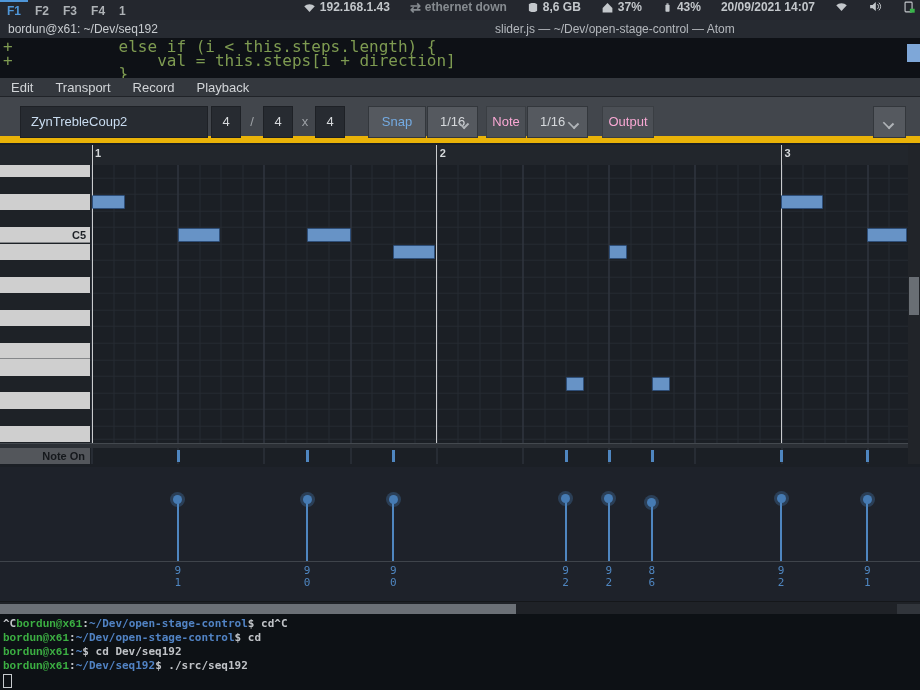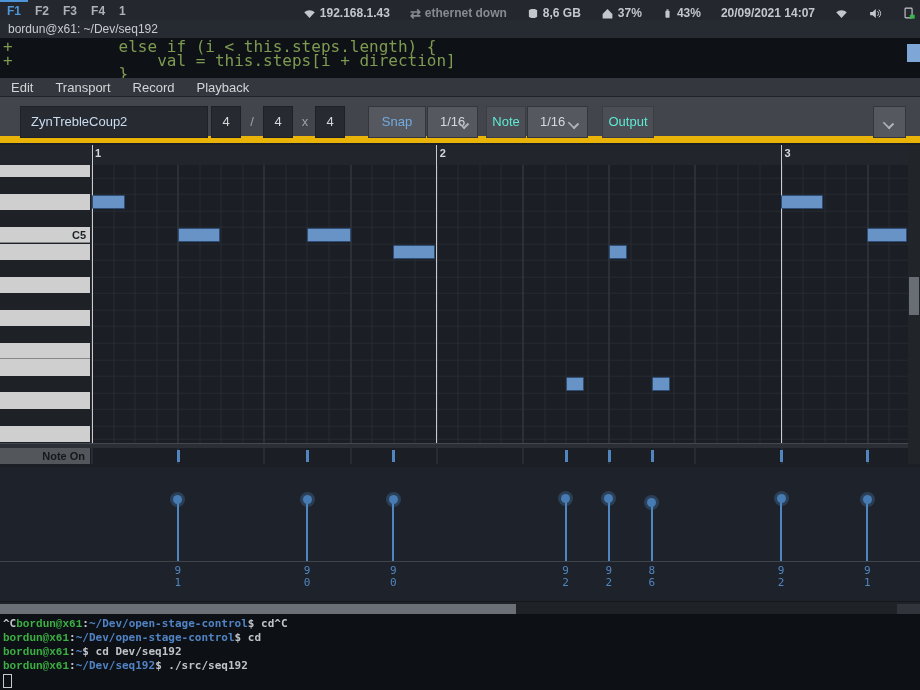--- a/index.html
+++ b/index.html
@@ -6,21 +6,21 @@
     font-family:"Liberation Sans",sans-serif;-webkit-font-smoothing:antialiased;}
   .abs{position:absolute;}
   #screen{position:relative;width:920px;height:690px;background:#1b1f25;}
 
   
   #topbar{top:0;left:0;width:920px;height:20px;background:#24272e;display:flex;align-items:center;
     font-size:12px;font-weight:bold;color:#aeb2b6;}
   #tabs{display:flex;height:20px;align-items:center;}
   .tab{padding:2px 7px 0 7px;border-top:2px solid transparent;height:16px;cursor:default;}
   .tab.active{color:#4f96d8;border-top-color:#4f96d8;}
-  #status{position:absolute;right:4px;top:0;height:20px;display:flex;align-items:flex-end;gap:20px;color:#c3c7cb;}
+  #status{position:absolute;right:4px;top:0;height:20px;display:flex;align-items:flex-start;gap:20px;color:#c3c7cb;}
   .st-item{display:flex;align-items:center;gap:4px;}
   .st-item.dim{color:#868b90;}
   .st-item svg{display:block;}
   .swap-glyph{font-size:13px;line-height:13px;}
 
   
   #titlebar{top:20px;left:0;width:920px;height:18px;background:#262a31;font-size:12px;color:#c8ccd0;}
   #titlebar .left{position:absolute;left:8px;top:2px;}
   #titlebar .center{position:absolute;left:495px;top:2px;color:#b4b8bd;}
 
@@ -36,21 +36,21 @@
   .menu-item{padding:0 11px;height:19px;line-height:19px;cursor:default;}
 
   
   #toolbar{top:97px;left:0;width:920px;height:46px;background:#42464c;border-bottom:7px solid #eab308;box-sizing:border-box;}
   .tb{position:absolute;top:9px;height:32px;box-sizing:border-box;font-size:13px;}
   .tb-field{background:#272b31;border:1px solid #1e2126;color:#c9dcf0;line-height:30px;padding-left:10px;}
   .tb-num{background:#272b31;border:1px solid #1e2126;color:#d6d9dc;text-align:center;line-height:30px;}
   .tb-sep{color:#9da1a6;line-height:32px;text-align:center;}
   .tb-btn{background:#55595f;border:1px solid #33373c;text-align:center;line-height:30px;color:#d6d9dc;}
   .tb-btn.blue{color:#74abe2;}
-  .tb-label{background:#4b4f55;border:1px solid #3a3e43;text-align:center;line-height:30px;color:#5eead4;}
+  .tb-label{background:#4b4f55;border:1px solid #3a3e43;text-align:center;line-height:30px;color:#f9a8d4;}
   .tb-dd{background:#55595f;border:1px solid #33373c;color:#d6d9dc;line-height:30px;padding-left:12px;}
   .chev{position:absolute;right:9px;top:12px;width:7px;height:7px;border-right:2px solid #b0b4b8;
     border-bottom:2px solid #b0b4b8;transform:rotate(45deg) scale(1,.8);}
   #tb-combo{background:#272b31;border:1px solid #1e2126;color:#d6d9dc;line-height:30px;padding-left:14px;}
   #tb-combo-btn{background:#55595f;border:1px solid #33373c;}
 
   
   #editor{top:143px;left:0;width:920px;height:324px;background:#1b1f25;overflow:hidden;}
   #roll-header{position:absolute;left:0;top:2px;width:920px;height:20px;background:#22262c;}
   #keys{position:absolute;left:0;top:22px;width:90px;height:278px;overflow:hidden;background:#1e2227;padding-left:12px;}
@@ -177,20 +177,21 @@
               <rect x="3.5" y="2.5" width="8" height="11" rx="1" fill="none" stroke="currentColor" stroke-width="1.3"></rect>
               <rect x="9" y="10" width="5.5" height="4.5" fill="#39b54a"></rect>
             </svg>
           </span>
         </div>
       </div>
   </div>
 
   <div id="titlebar" class="abs">
     <span class="left">bordun@x61: ~/Dev/seq192</span>
+    <span class="center">slider.js — ~/Dev/open-stage-control — Atom</span>
   </div>
 
   <div id="code" class="abs">
     <pre id="code-pre">+           else if (i &lt; this.steps.length) {
 +               val = this.steps[i + direction]
             }</pre>
     <div id="code-indicator"></div>
   </div>
 
   <div id="menubar" class="abs">

